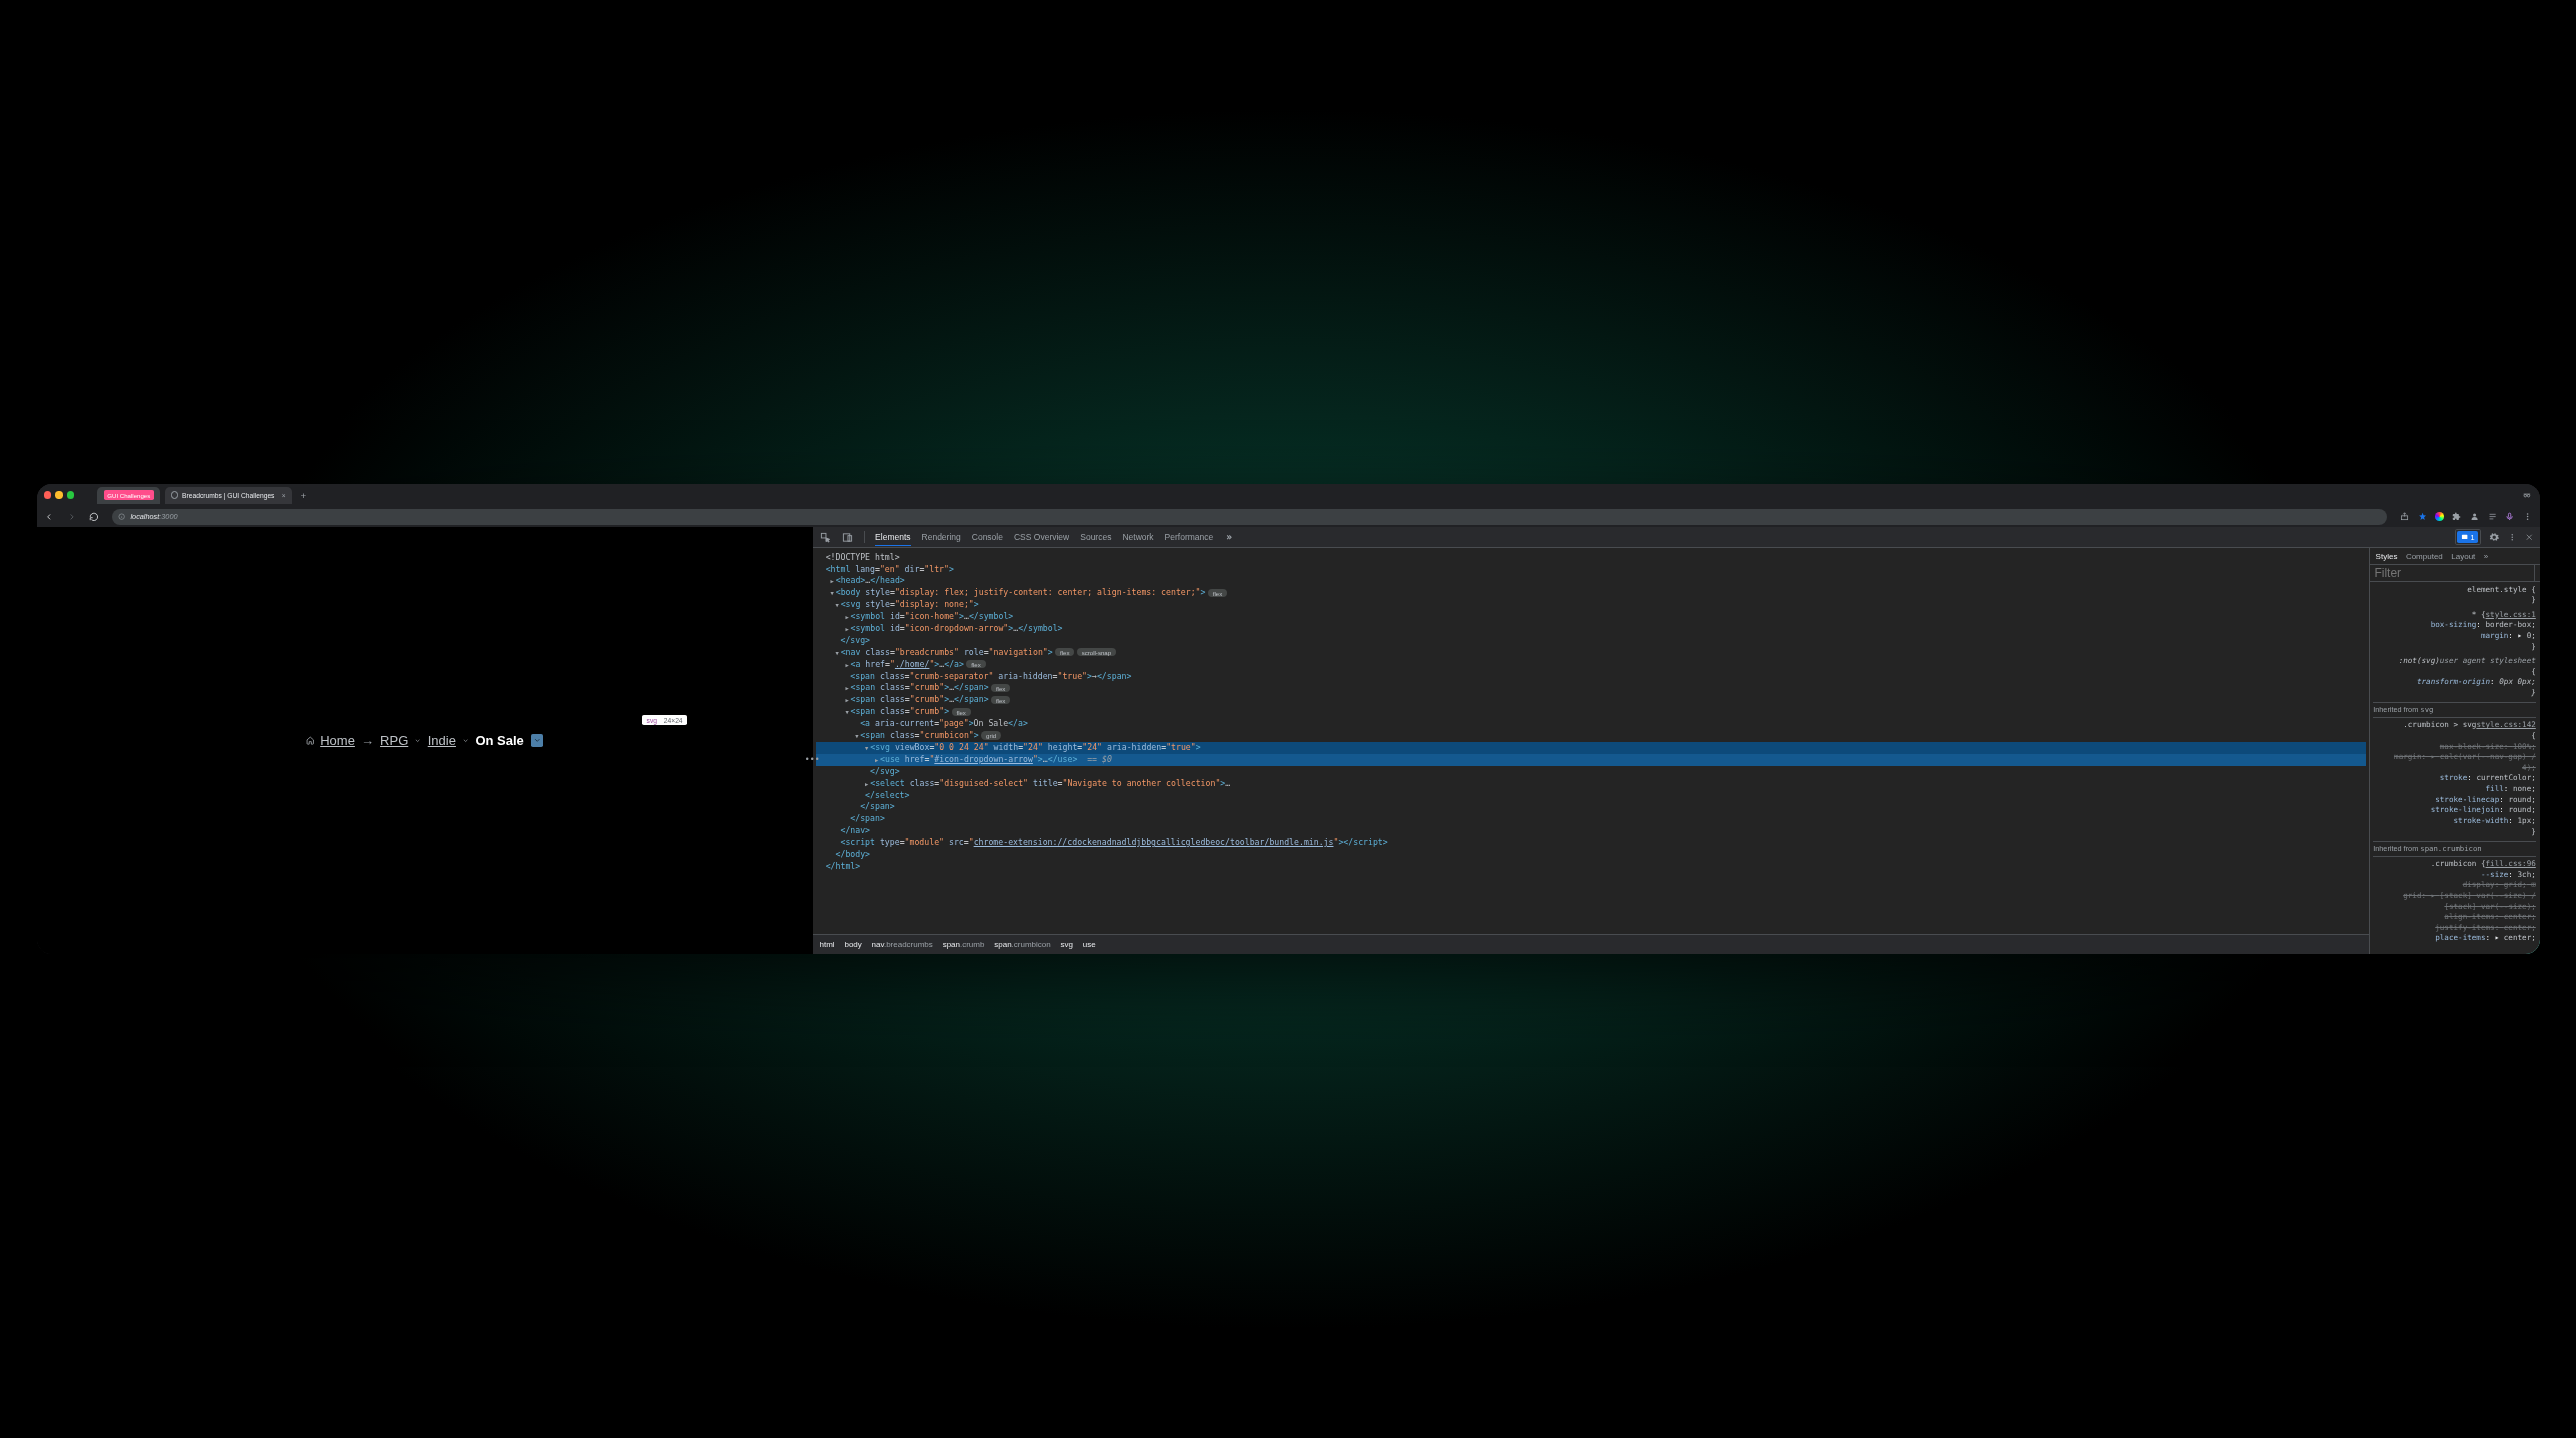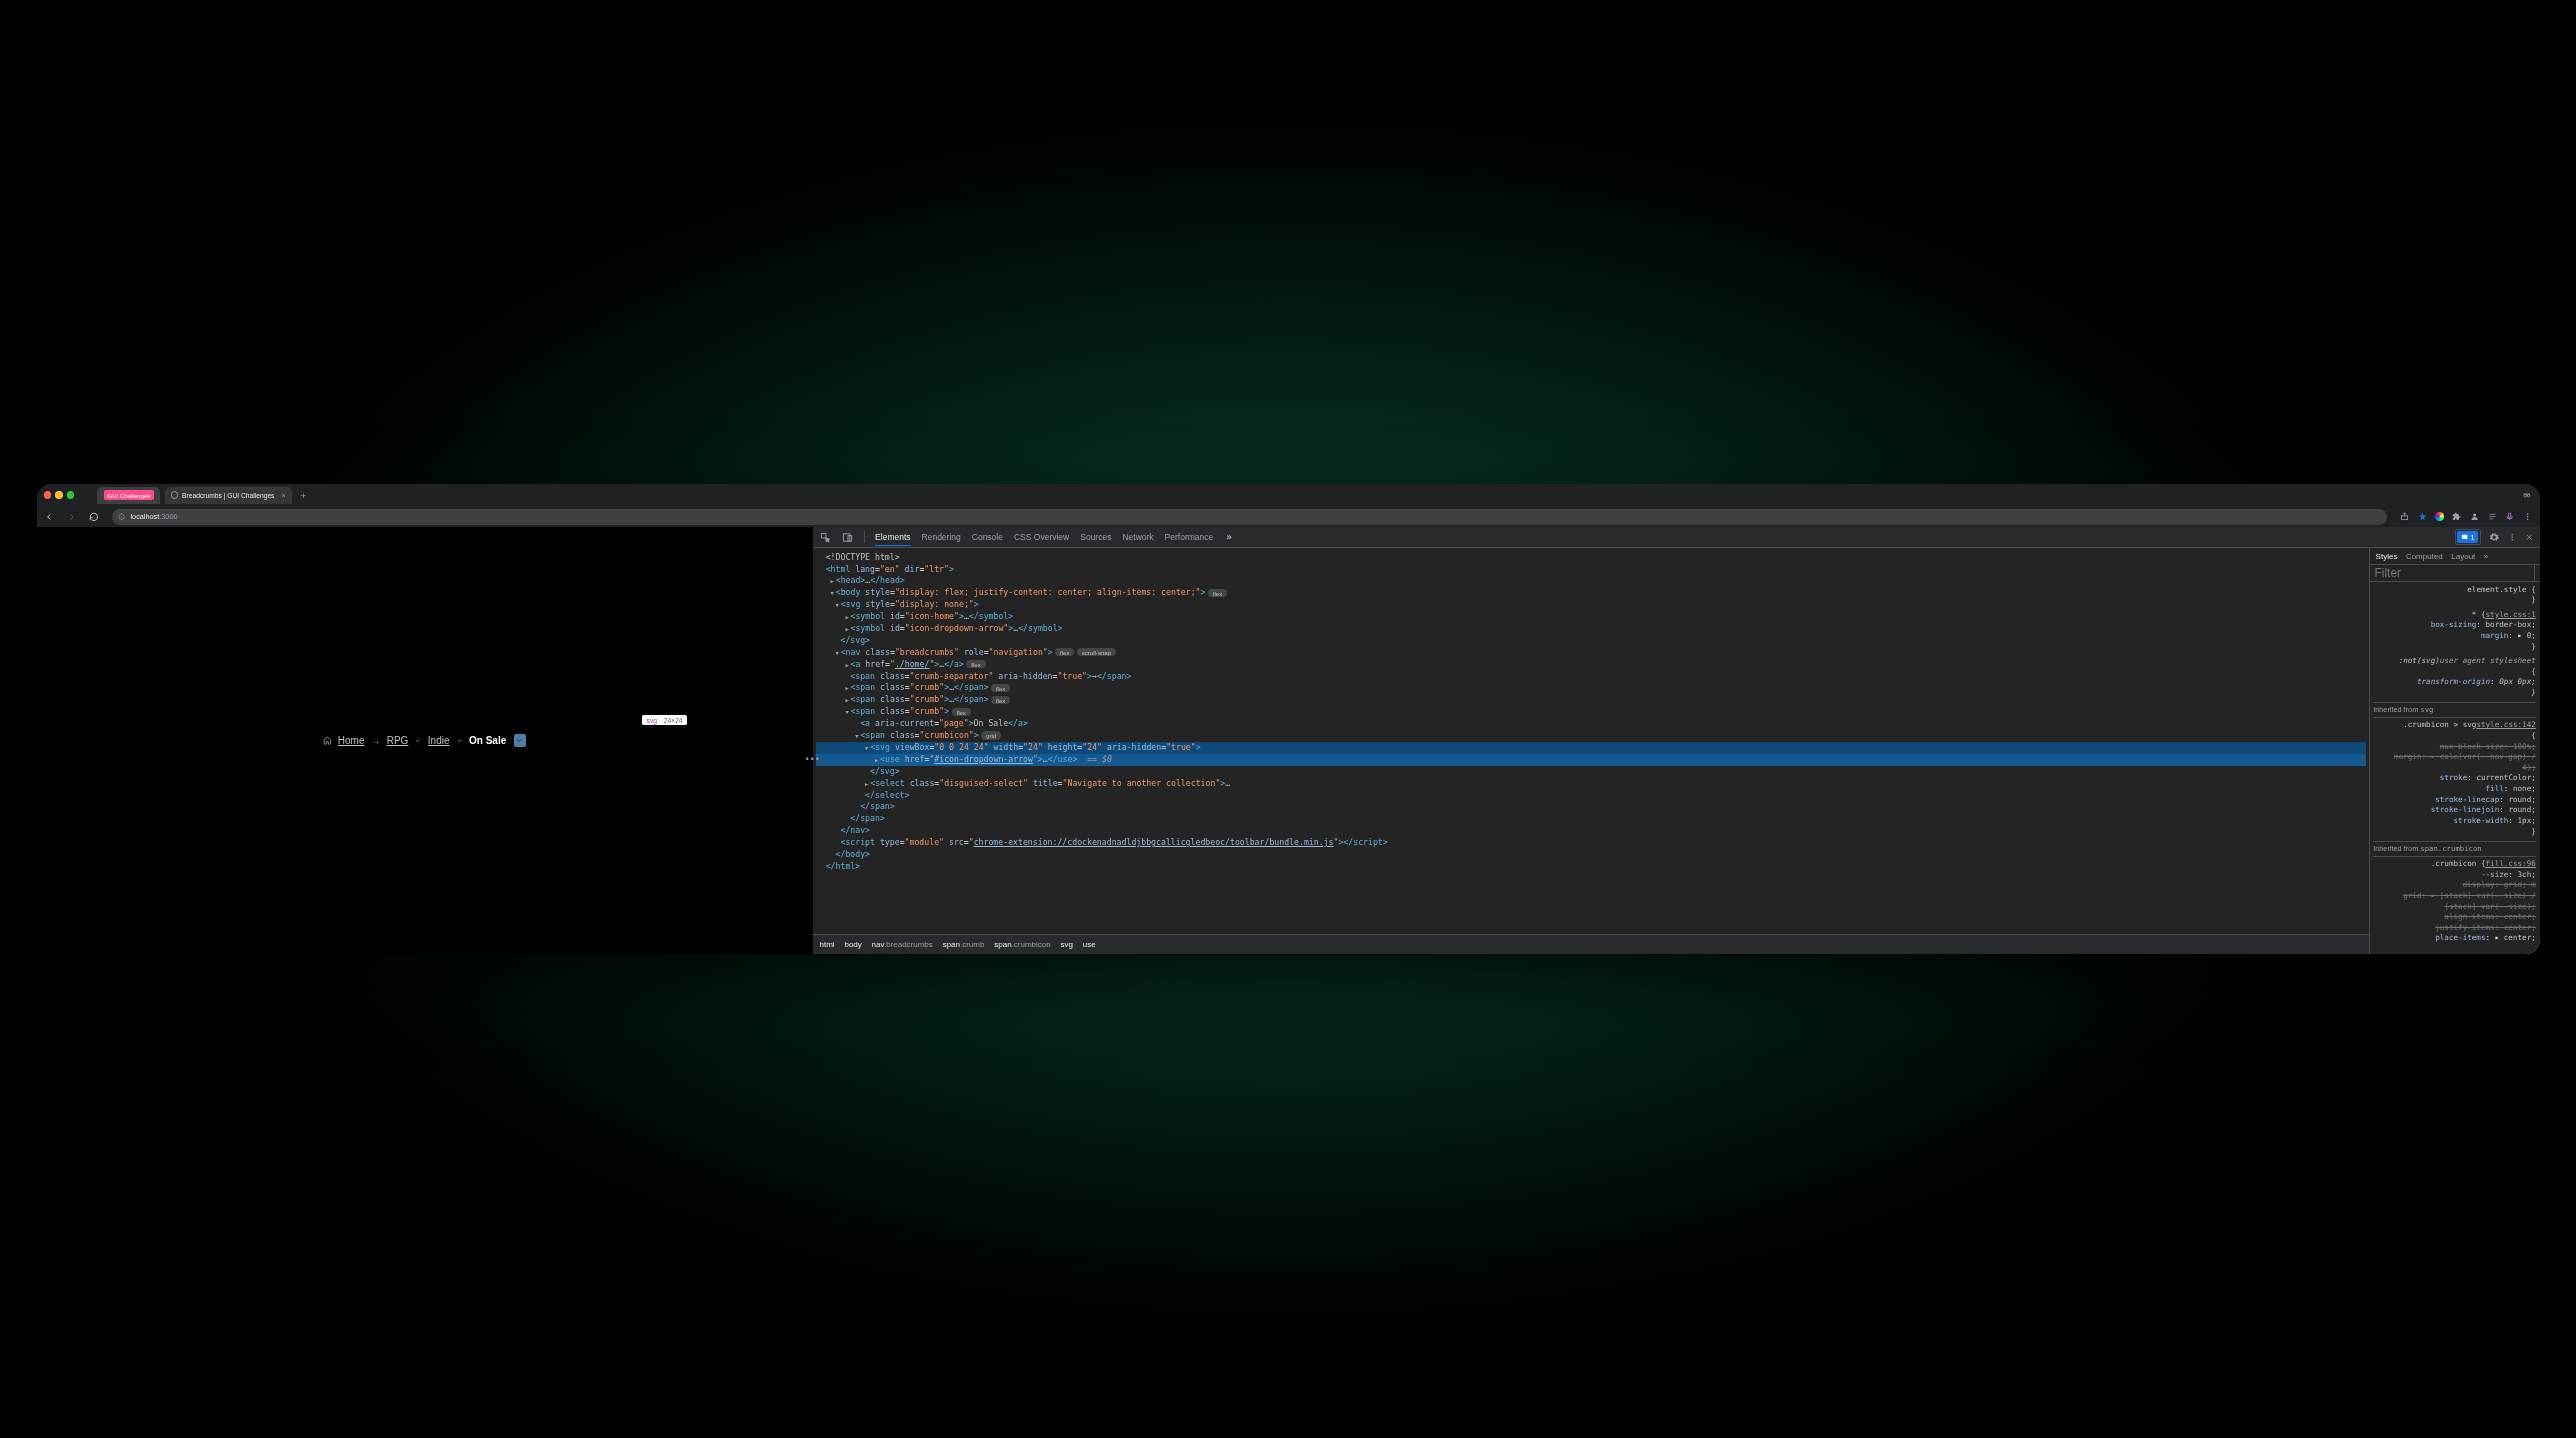--- a/index.html
+++ b/index.html
@@ -56,20 +56,21 @@
 
 
 .urlbar {
   background: #202124;
   height: 21px;
   display: flex;
   align-items: center;
   padding: 0 7.3px;
   gap: 13px;
   color: #9aa0a6;
+  font-style: italic;
 }
 .urlbar .navbtn { display: flex; }
 .omnibox {
   flex: 1;
   background: #3c4043;
   border-radius: 9.8px;
   height: 16px;
   display: flex;
   align-items: center;
   padding: 0 6.1px;
@@ -81,21 +82,21 @@
 .omnibox .url .path { color: #9aa0a6; }
 .urlbar-icons { display: flex; gap: 8.5px; align-items: center; }
 .urlbar-icons svg, .urlbar-icons .ico { width: 9.2px; height: 9.2px; }
 .colorball { width: 8.5px; height: 8.5px; border-radius: 50%; background: conic-gradient(#f44,#ff0,#0f8,#08f,#80f,#f44); }
 
 
 .content { display: flex; height: 427px; background: #000; }
 .page { width: 31%; background: #000; display: flex; align-items: center; justify-content: center; position: relative; }
 
 
-.crumbs { display: flex; align-items: center; gap: 6.1px; color: #bdc1c6; font-size: 10px; }
+.crumbs { display: flex; align-items: center; gap: 6.1px; color: #bdc1c6; font-size: 13px; }
 .crumbs a { color: #bdc1c6; text-decoration: underline; }
 .crumbs .sep { color: #9aa0a6; }
 .crumbs .chev { display: inline-flex; color: #bdc1c6; }
 .crumbs strong { color: #fff; font-weight: 600; }
 .chevbox { background: #4d7fa8; border-radius: 1.8px; width: 12.2px; height: 12.2px; display: inline-flex; align-items: center; justify-content: center; margin-left: 1.2px; }
 .tooltip { position: absolute; background: #fff; color: #333; font-size: 6.7px; padding: 1.8px 4.9px; border-radius: 1.8px; box-shadow: 0 1.2px 3.7px rgba(0,0,0,.4); left: 78%; top: 44%; }
 .tooltip .tag { color: #9c4da0; }
 .tooltip .dim { color: #5f6368; margin-left: 4.9px; }
 
 

